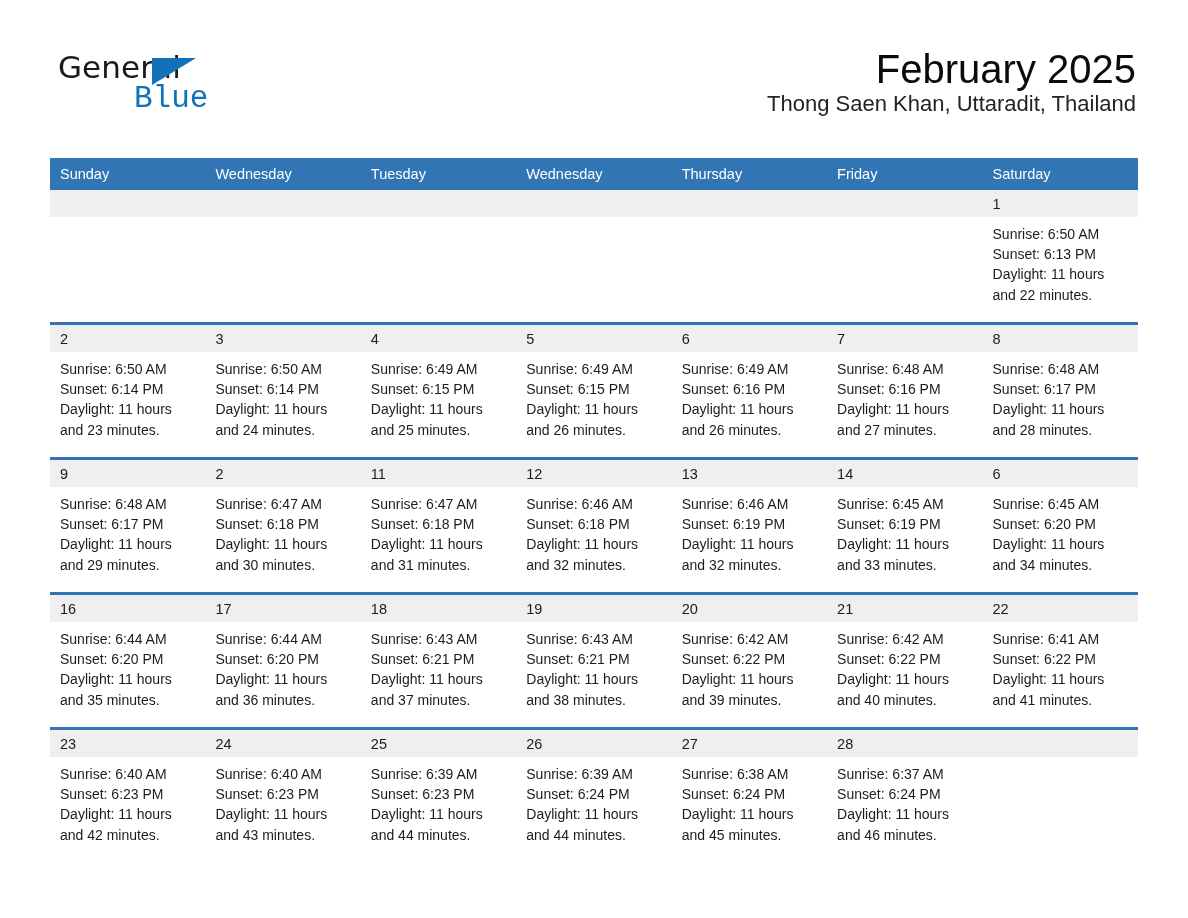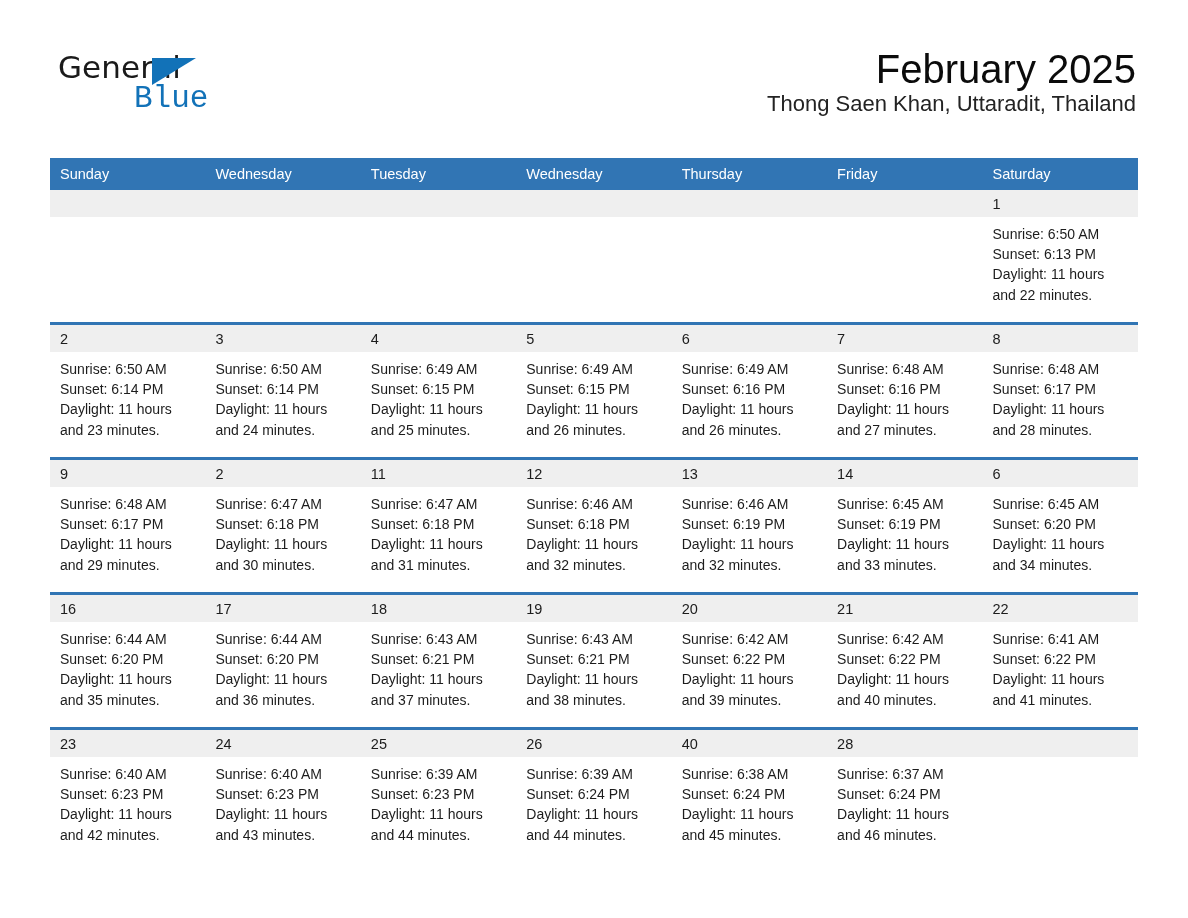--- a/index.html
+++ b/index.html
@@ -406,21 +406,21 @@
             </td>
             <td class="day-cell">
               <div class="daynum-band">26</div>
               <div class="cell-body">
                 <div>Sunrise: 6:39 AM</div>
                 <div>Sunset: 6:24 PM</div>
                 <div class="daylight-line">Daylight: 11 hours and 44 minutes.</div>
               </div>
             </td>
             <td class="day-cell">
-              <div class="daynum-band">40</div>
+              <div class="daynum-band">27</div>
               <div class="cell-body">
                 <div>Sunrise: 6:38 AM</div>
                 <div>Sunset: 6:24 PM</div>
                 <div class="daylight-line">Daylight: 11 hours and 45 minutes.</div>
               </div>
             </td>
             <td class="day-cell">
               <div class="daynum-band">28</div>
               <div class="cell-body">
                 <div>Sunrise: 6:37 AM</div>

